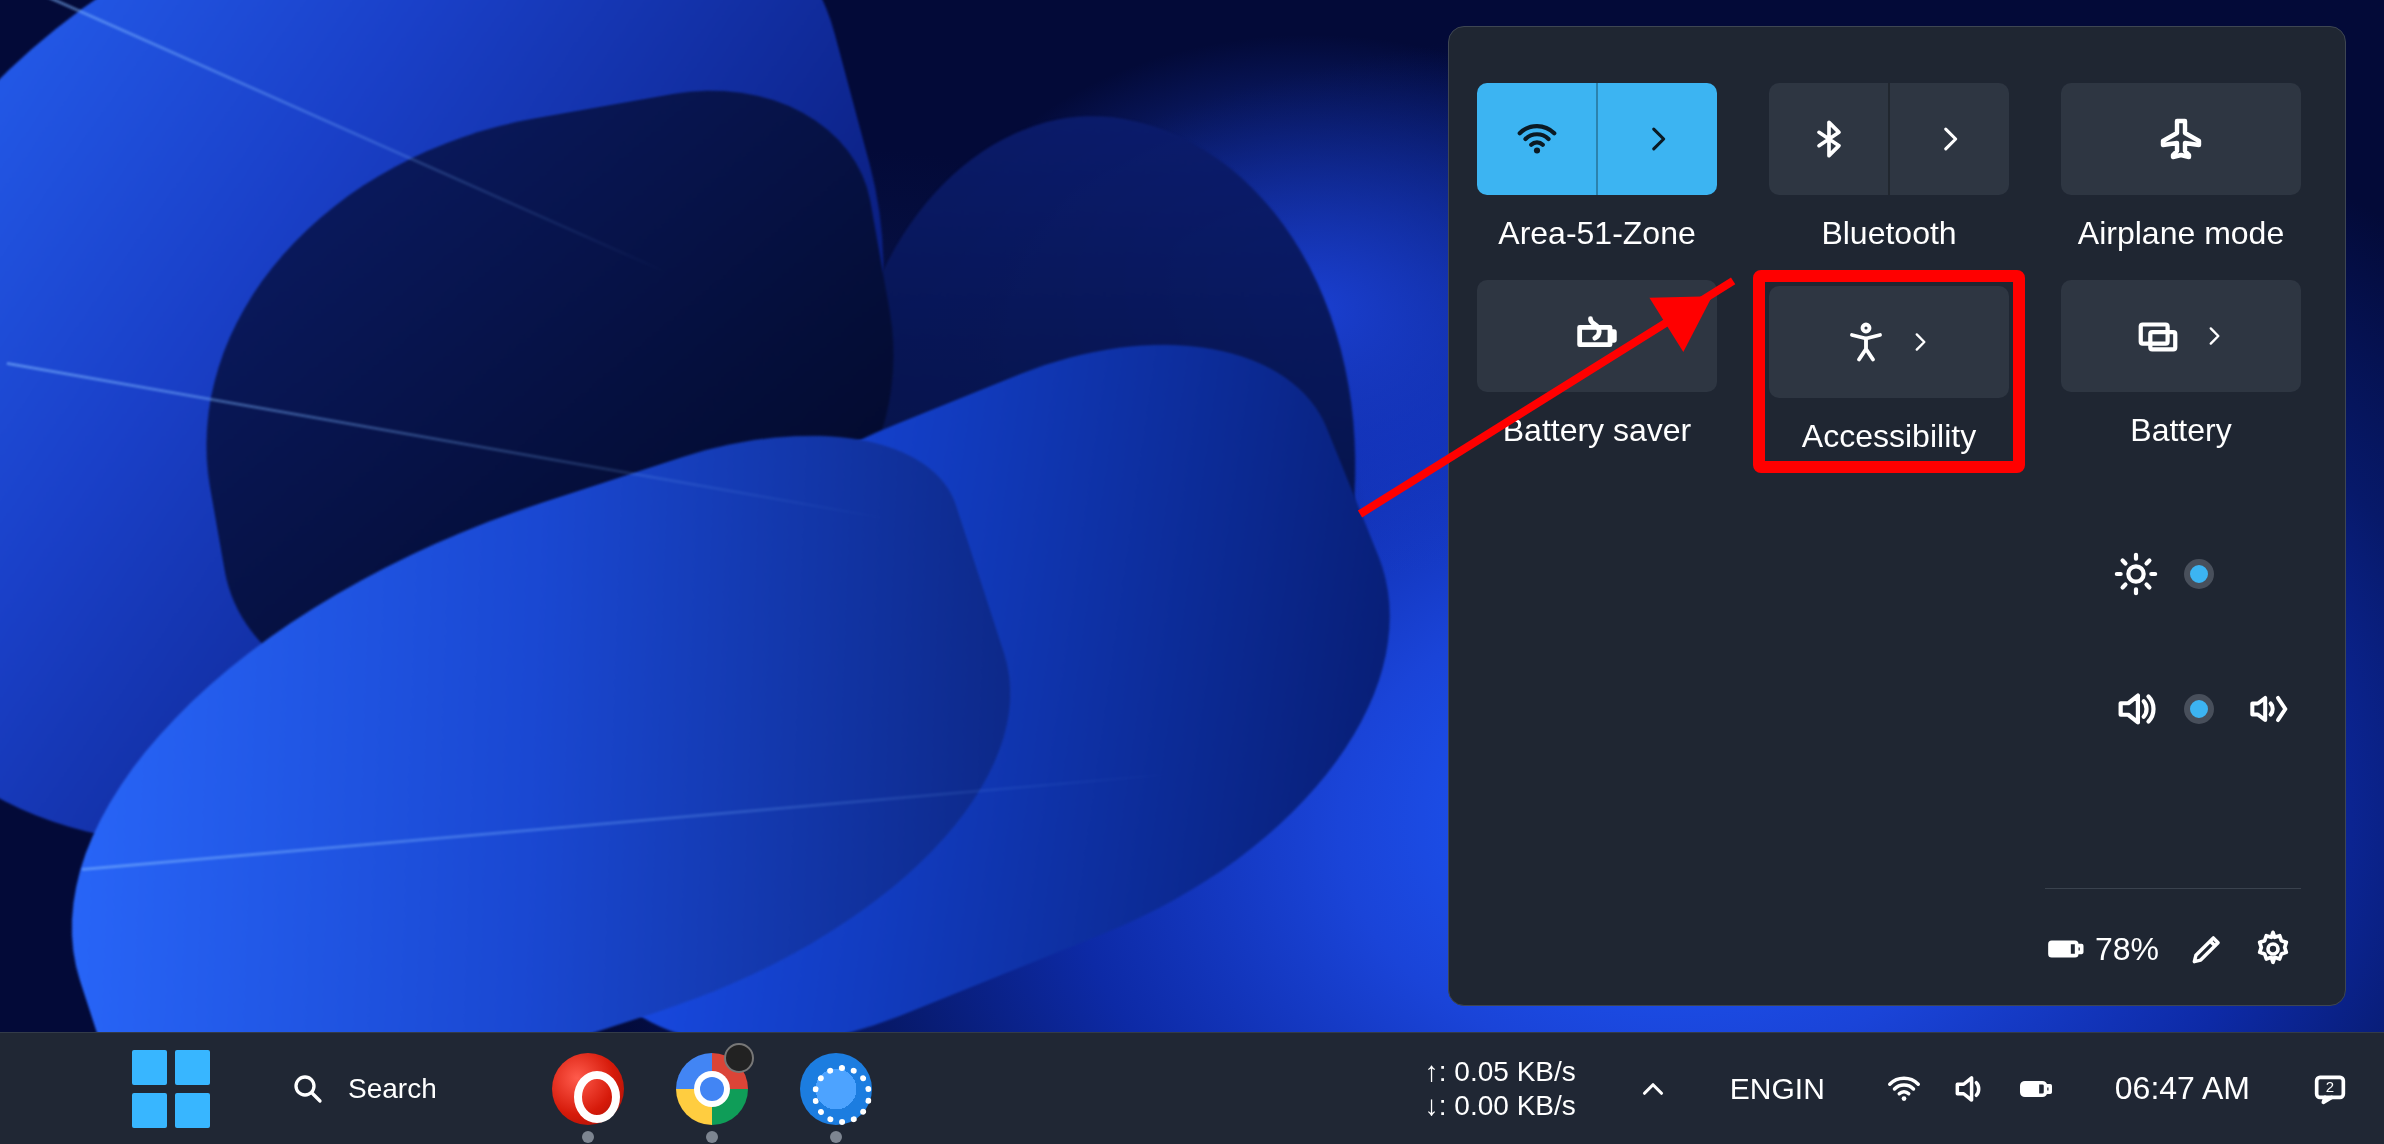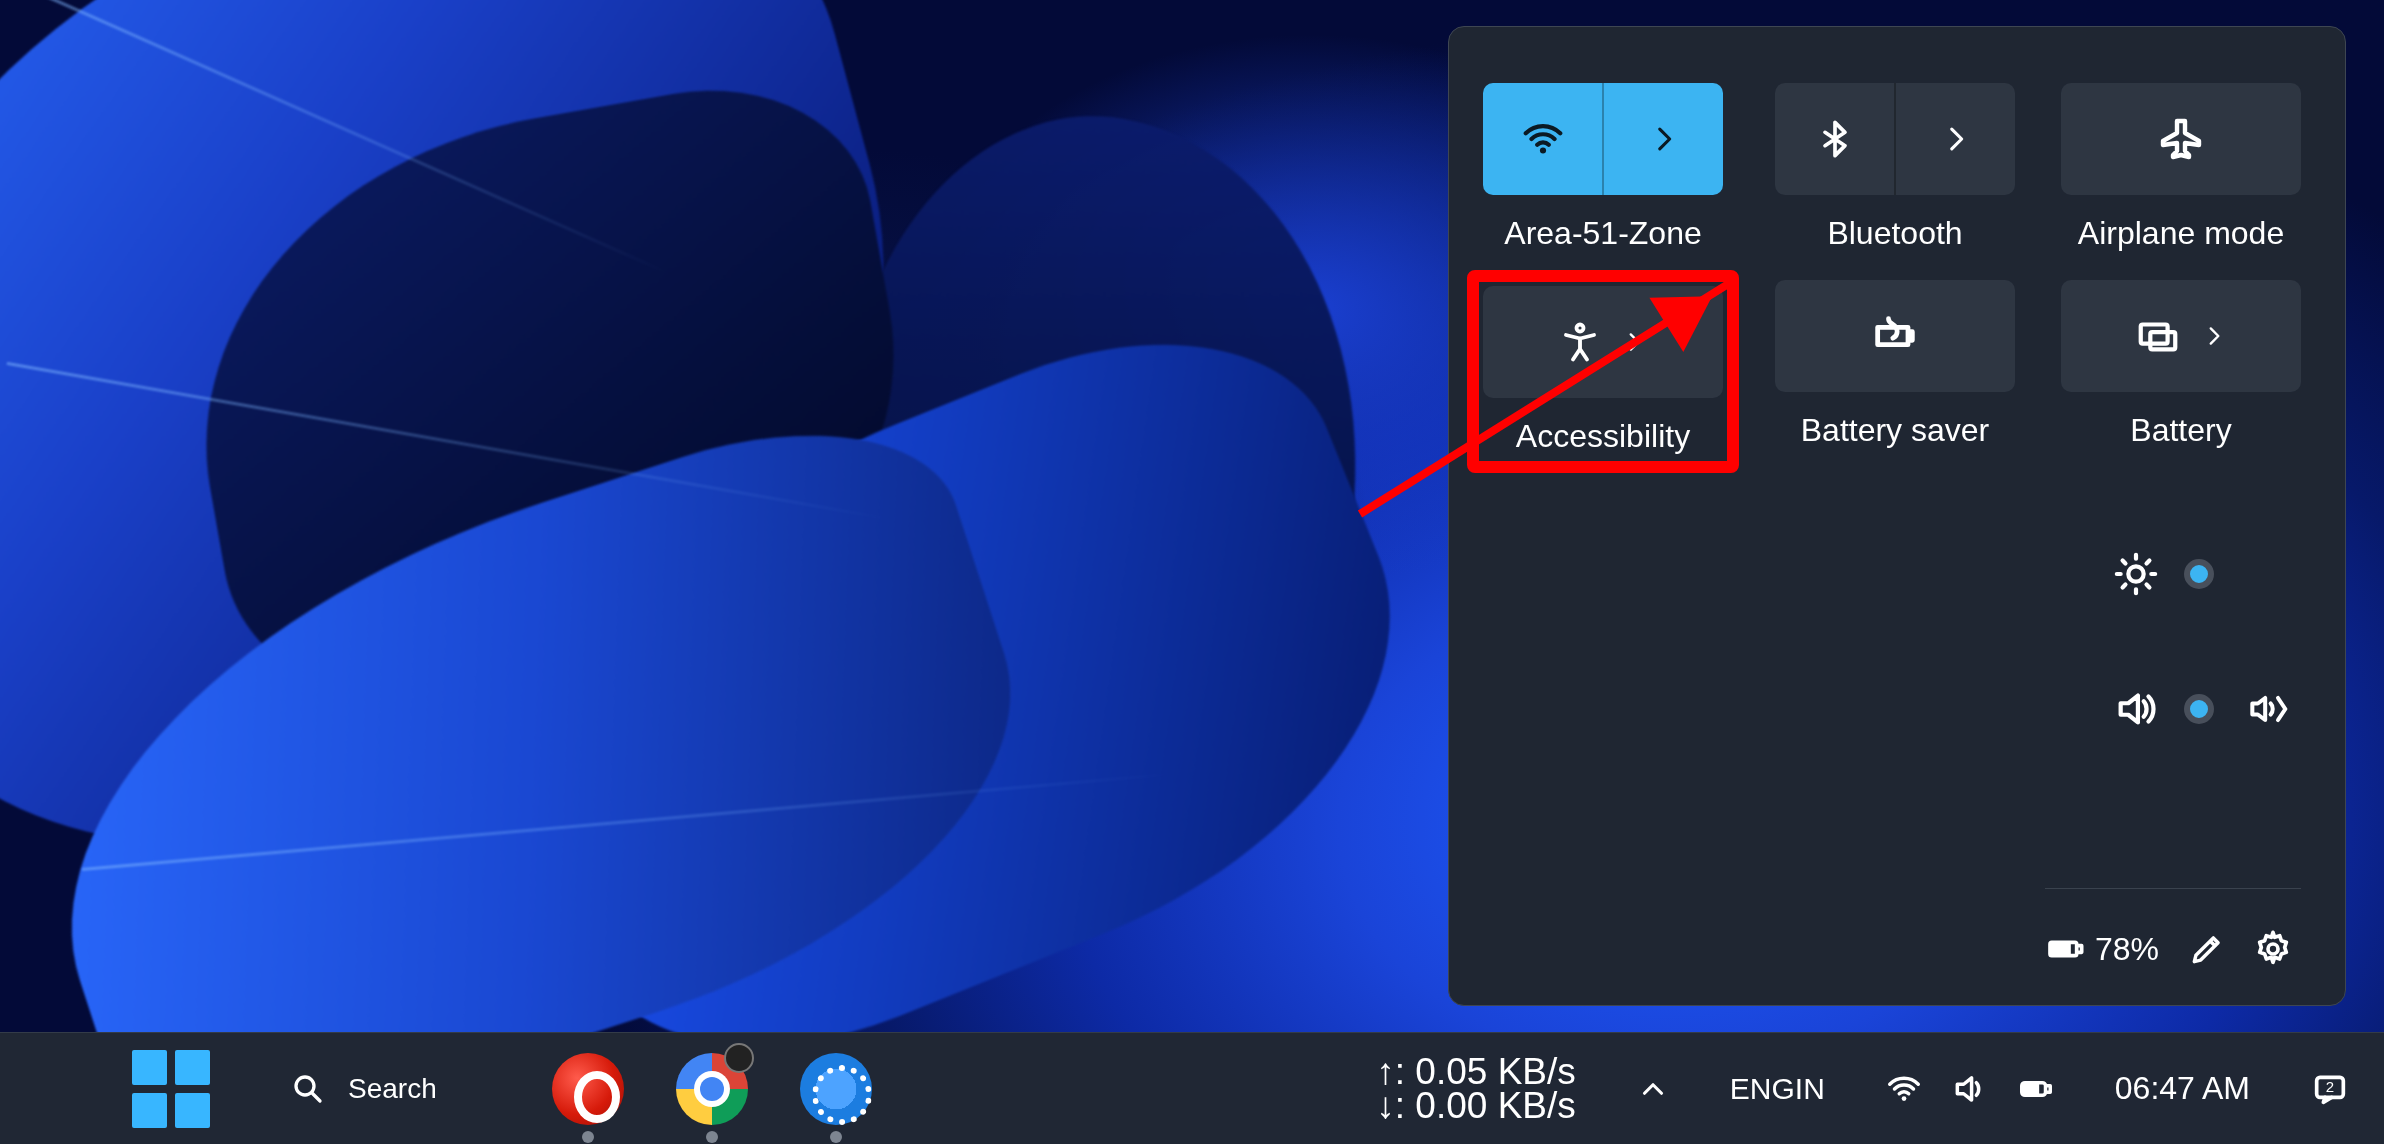--- a/index.html
+++ b/index.html
@@ -143,21 +143,21 @@
   .app-icon.o { background:radial-gradient(circle at 35% 35%, #ff5b4c, #d61a0a 55%, #9a0e05); }
   .app-icon.o::after { content:""; position:absolute; left:22px; top:18px; width:30px; height:36px; border:8px solid #fff; border-radius:50%; }
   .app-icon.c { background:conic-gradient(#db4437 0 90deg,#0f9d58 90deg 180deg,#ffcd40 180deg 270deg,#4285f4 270deg 360deg); }
   .app-icon.c::before{content:"";position:absolute;left:18px;top:18px;width:36px;height:36px;border-radius:50%;background:#fff;}
   .app-icon.c::after{content:"";position:absolute;left:24px;top:24px;width:24px;height:24px;border-radius:50%;background:#4285f4;}
   .app-icon.c .badge{position:absolute;right:-6px;top:-10px;width:30px;height:30px;border-radius:50%;background:#222;border:2px solid #777;}
   .app-icon.s { background:radial-gradient(circle at 50% 50%, #4da3ff 0 40%, #1c7de0 40% 100%); }
   .app-icon.s::after{content:"";position:absolute;left:12px;top:12px;width:48px;height:48px;border-radius:50%;border:6px dotted #fff;}
   .app-underline{position:absolute;left:50%;bottom:-18px;width:12px;height:12px;border-radius:50%;background:#7d8591;transform:translateX(-50%);}
   .task-right { margin-left:auto; display:flex; align-items:center; gap:60px; font-size:30px; }
-  .net-col{ display:flex; flex-direction:column; text-align:left; font-size:37px; line-height:34px;}
+  .net-col{ display:flex; flex-direction:column; text-align:left; font-size:28px; line-height:34px;}
   .lang-col{ display:flex; flex-direction:row; align-items:center; font-size:30px; line-height:36px;}
   .tray-icons{ display:flex; align-items:center; gap:28px;}
   .time-col{ font-size:32px;}
   .small-ic{ width:38px; height:38px; }
 
   
   .stroke { fill:none; stroke:currentColor; stroke-width:2.2; stroke-linecap:round; stroke-linejoin:round; }
 </style>
 </head>
 <body>
@@ -213,41 +213,41 @@
 
     <div class="tile-wrap">
       <div class="tile">
         <svg width="48" height="48" viewBox="0 0 24 24">
             <path class="stroke" d="M10 3l4 0 0 6 7 4 0 2-7-1 0 4 2 2 0 1-4-1-4 1 0-1 2-2 0-4-7 1 0-2 7-4z"></path>
           </svg>
       </div>
       <div class="tile-label">Airplane mode</div>
     </div>
 
+    <div class="tile-wrap">
+      <div class="tile">
+        <svg width="52" height="52" viewBox="0 0 24 24">
+            <path class="stroke" d="M4 8h14v8H4zM18 10h2v4h-2"></path>
+            <path class="stroke" d="M9 4c0 3 4 2 4 6 0 2-2 3-2 3"></path>
+          </svg>
+      </div>
+      <div class="tile-label">Battery saver</div>
+    </div>
+
     <div class="tile-wrap highlight-box">
       <div class="tile" style="gap:20px;">
         <svg width="42" height="42" viewBox="0 0 24 24">
             <circle cx="12" cy="4" r="2" class="stroke"></circle>
             <path class="stroke" d="M4 8l8 2 8-2M12 10v6m0 0l-4 6m4-6l4 6"></path>
           </svg>
         <svg width="26" height="26" viewBox="0 0 24 24">
             <path class="stroke" d="M9 5l7 7-7 7"></path>
           </svg>
       </div>
       <div class="tile-label-h">Accessibility</div>
-    </div>
-
-    <div class="tile-wrap">
-      <div class="tile">
-        <svg width="52" height="52" viewBox="0 0 24 24">
-            <path class="stroke" d="M4 8h14v8H4zM18 10h2v4h-2"></path>
-            <path class="stroke" d="M9 4c0 3 4 2 4 6 0 2-2 3-2 3"></path>
-          </svg>
-      </div>
-      <div class="tile-label">Battery saver</div>
     </div>
 
     <div class="tile-wrap">
       <div class="tile" style="gap:20px;">
         <svg width="46" height="46" viewBox="0 0 24 24">
             <rect x="3" y="6" width="14" height="10" rx="1" class="stroke"></rect>
             <rect x="8" y="10" width="13" height="9" rx="1" class="stroke"></rect>
           </svg>
         <svg width="26" height="26" viewBox="0 0 24 24">
             <path class="stroke" d="M9 5l7 7-7 7"></path>

